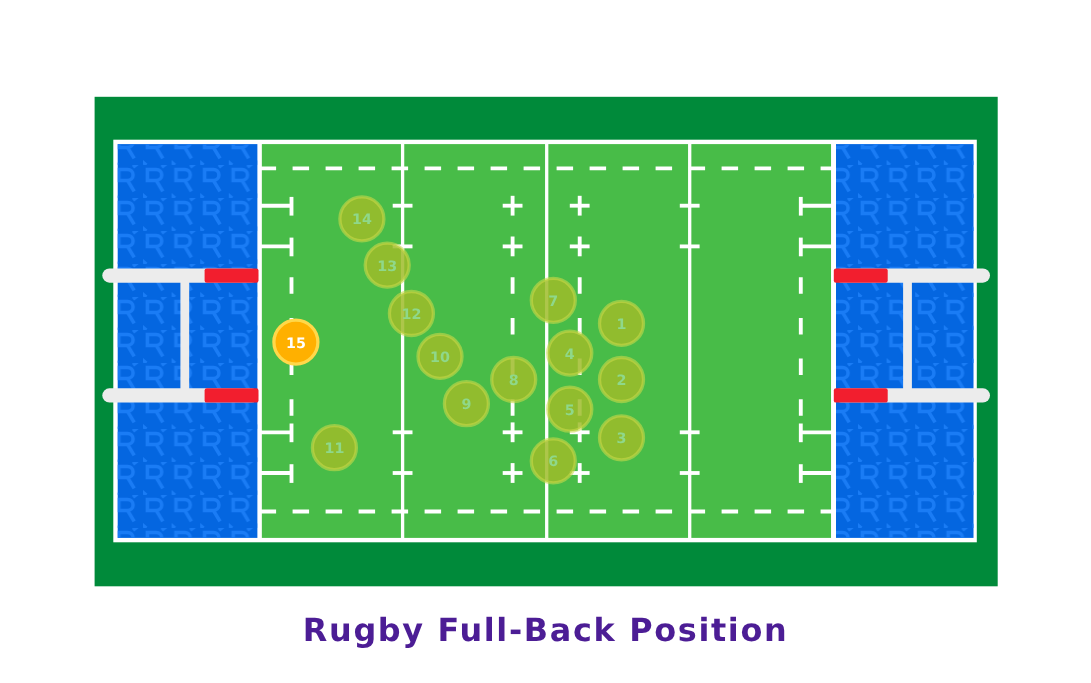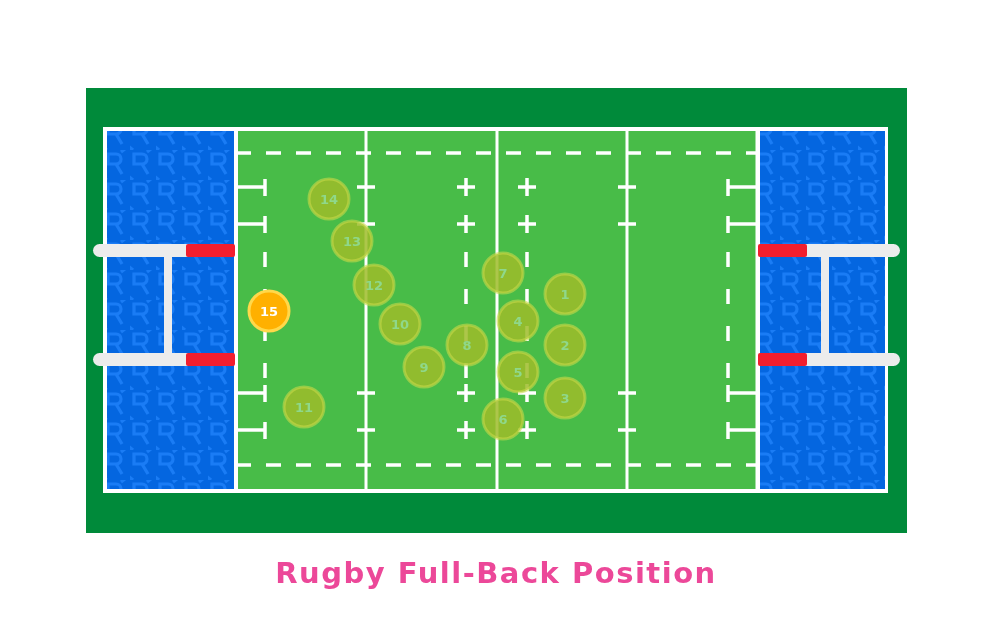--- a/index.html
+++ b/index.html
@@ -1,18 +1,18 @@
 <!DOCTYPE html>
 <html><head>
 <meta charset="utf-8">
 <style>
   html,body{margin:0;padding:0;background:#ffffff;}
   body{width:992px;height:621px;position:relative;overflow:hidden;font-family:"DejaVu Sans","Liberation Sans",sans-serif;}
   #diagram{position:absolute;left:0;top:0;}
-  .title{position:absolute;left:0;top:556px;width:992px;text-align:center;font-family:"DejaVu Sans","Liberation Sans",sans-serif;font-weight:bold;font-size:29px;letter-spacing:1.5px;color:#ec4899;}
+  .title{position:absolute;left:0;top:556px;width:992px;text-align:center;font-family:"DejaVu Sans","Liberation Sans",sans-serif;font-weight:bold;font-size:29px;letter-spacing:1.5px;color:#4c1d95;}
   .pnum{font-family:"DejaVu Sans","Liberation Sans",sans-serif;font-weight:bold;font-size:13px;}
 </style>
 </head>
 <body>
 
 <svg id="diagram" width="992" height="621" viewBox="0 0 992 621">
   <defs>
     <pattern id="rpat" x="0" y="0" width="26" height="30" patternUnits="userSpaceOnUse">
       <path d="M4 4 h8 a5 5 0 0 1 0 10 h-8 z M12 14 l6 10" stroke="#1a7cf5" stroke-width="3.2" fill="none"></path>
       <path d="M17 2 l5 -4 M-2 26 l5 4" stroke="#1a7cf5" stroke-width="3.2" fill="none"></path>

